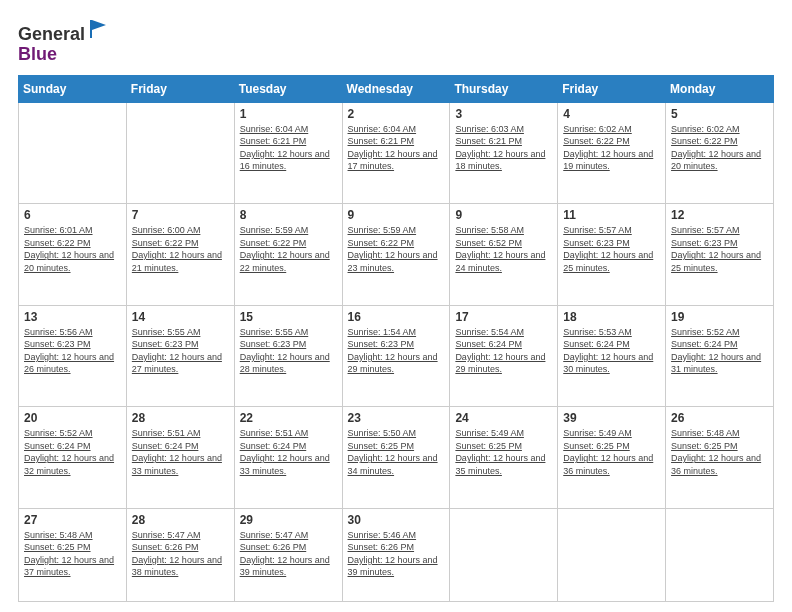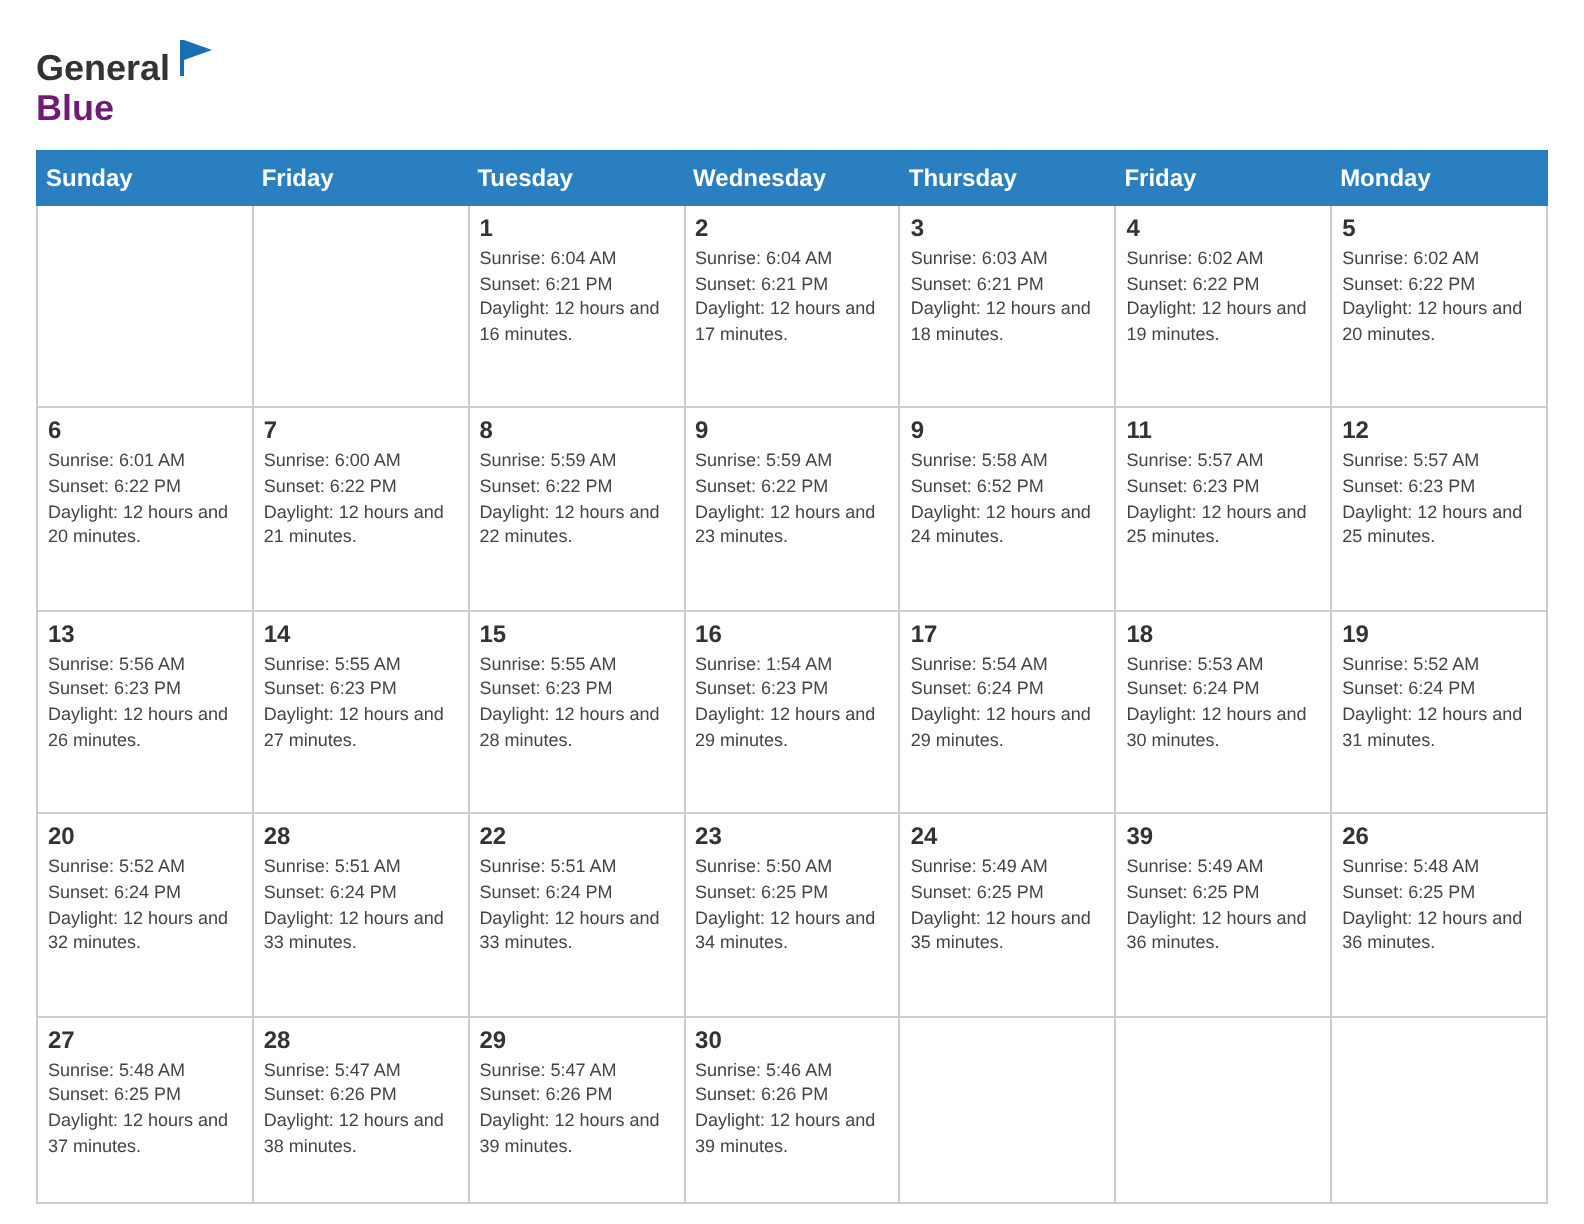--- a/index.html
+++ b/index.html
@@ -86,20 +86,21 @@
       font-size: 12px;
       font-weight: bold;
       color: #333;
       display: block;
       margin-bottom: 2px;
     }
     .day-info {
       font-size: 9px;
       color: #444;
       line-height: 1.4;
+      text-decoration: underline;
     }
     .empty-cell {
       background: #fff;
     }
     .last-row td {
       height: 72px;
     }
   </style>
 </head>
 <body>

